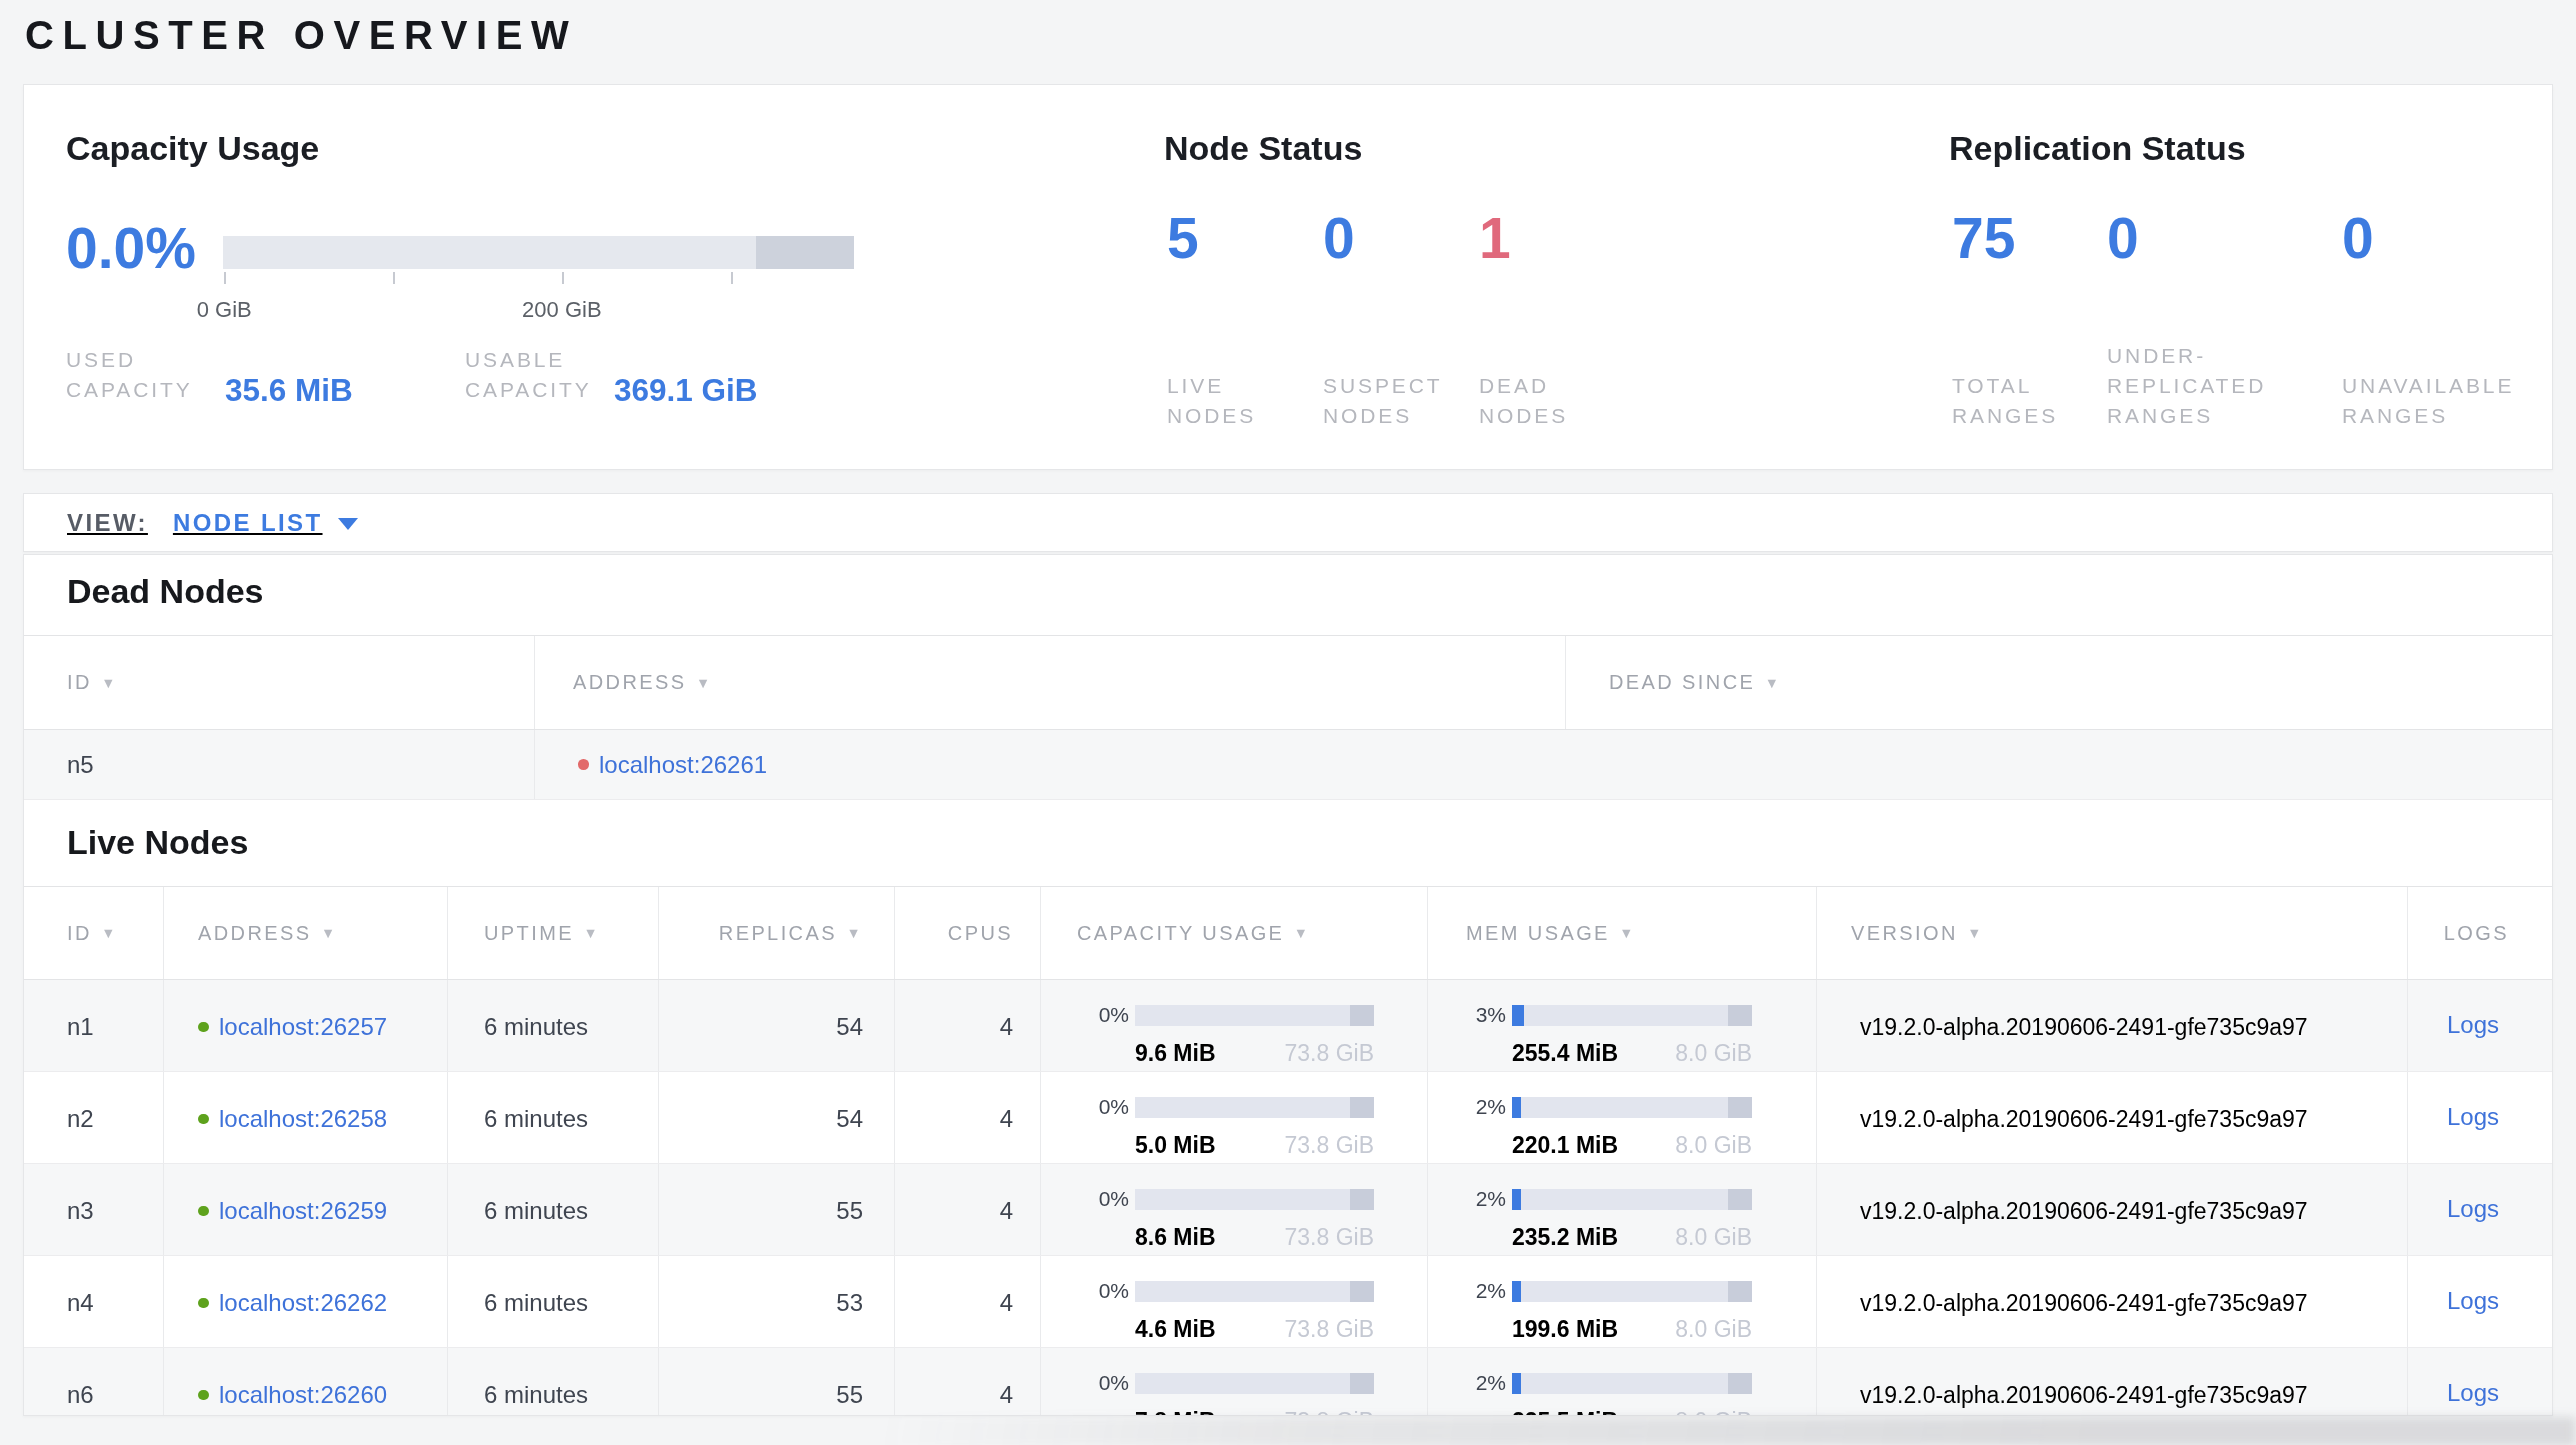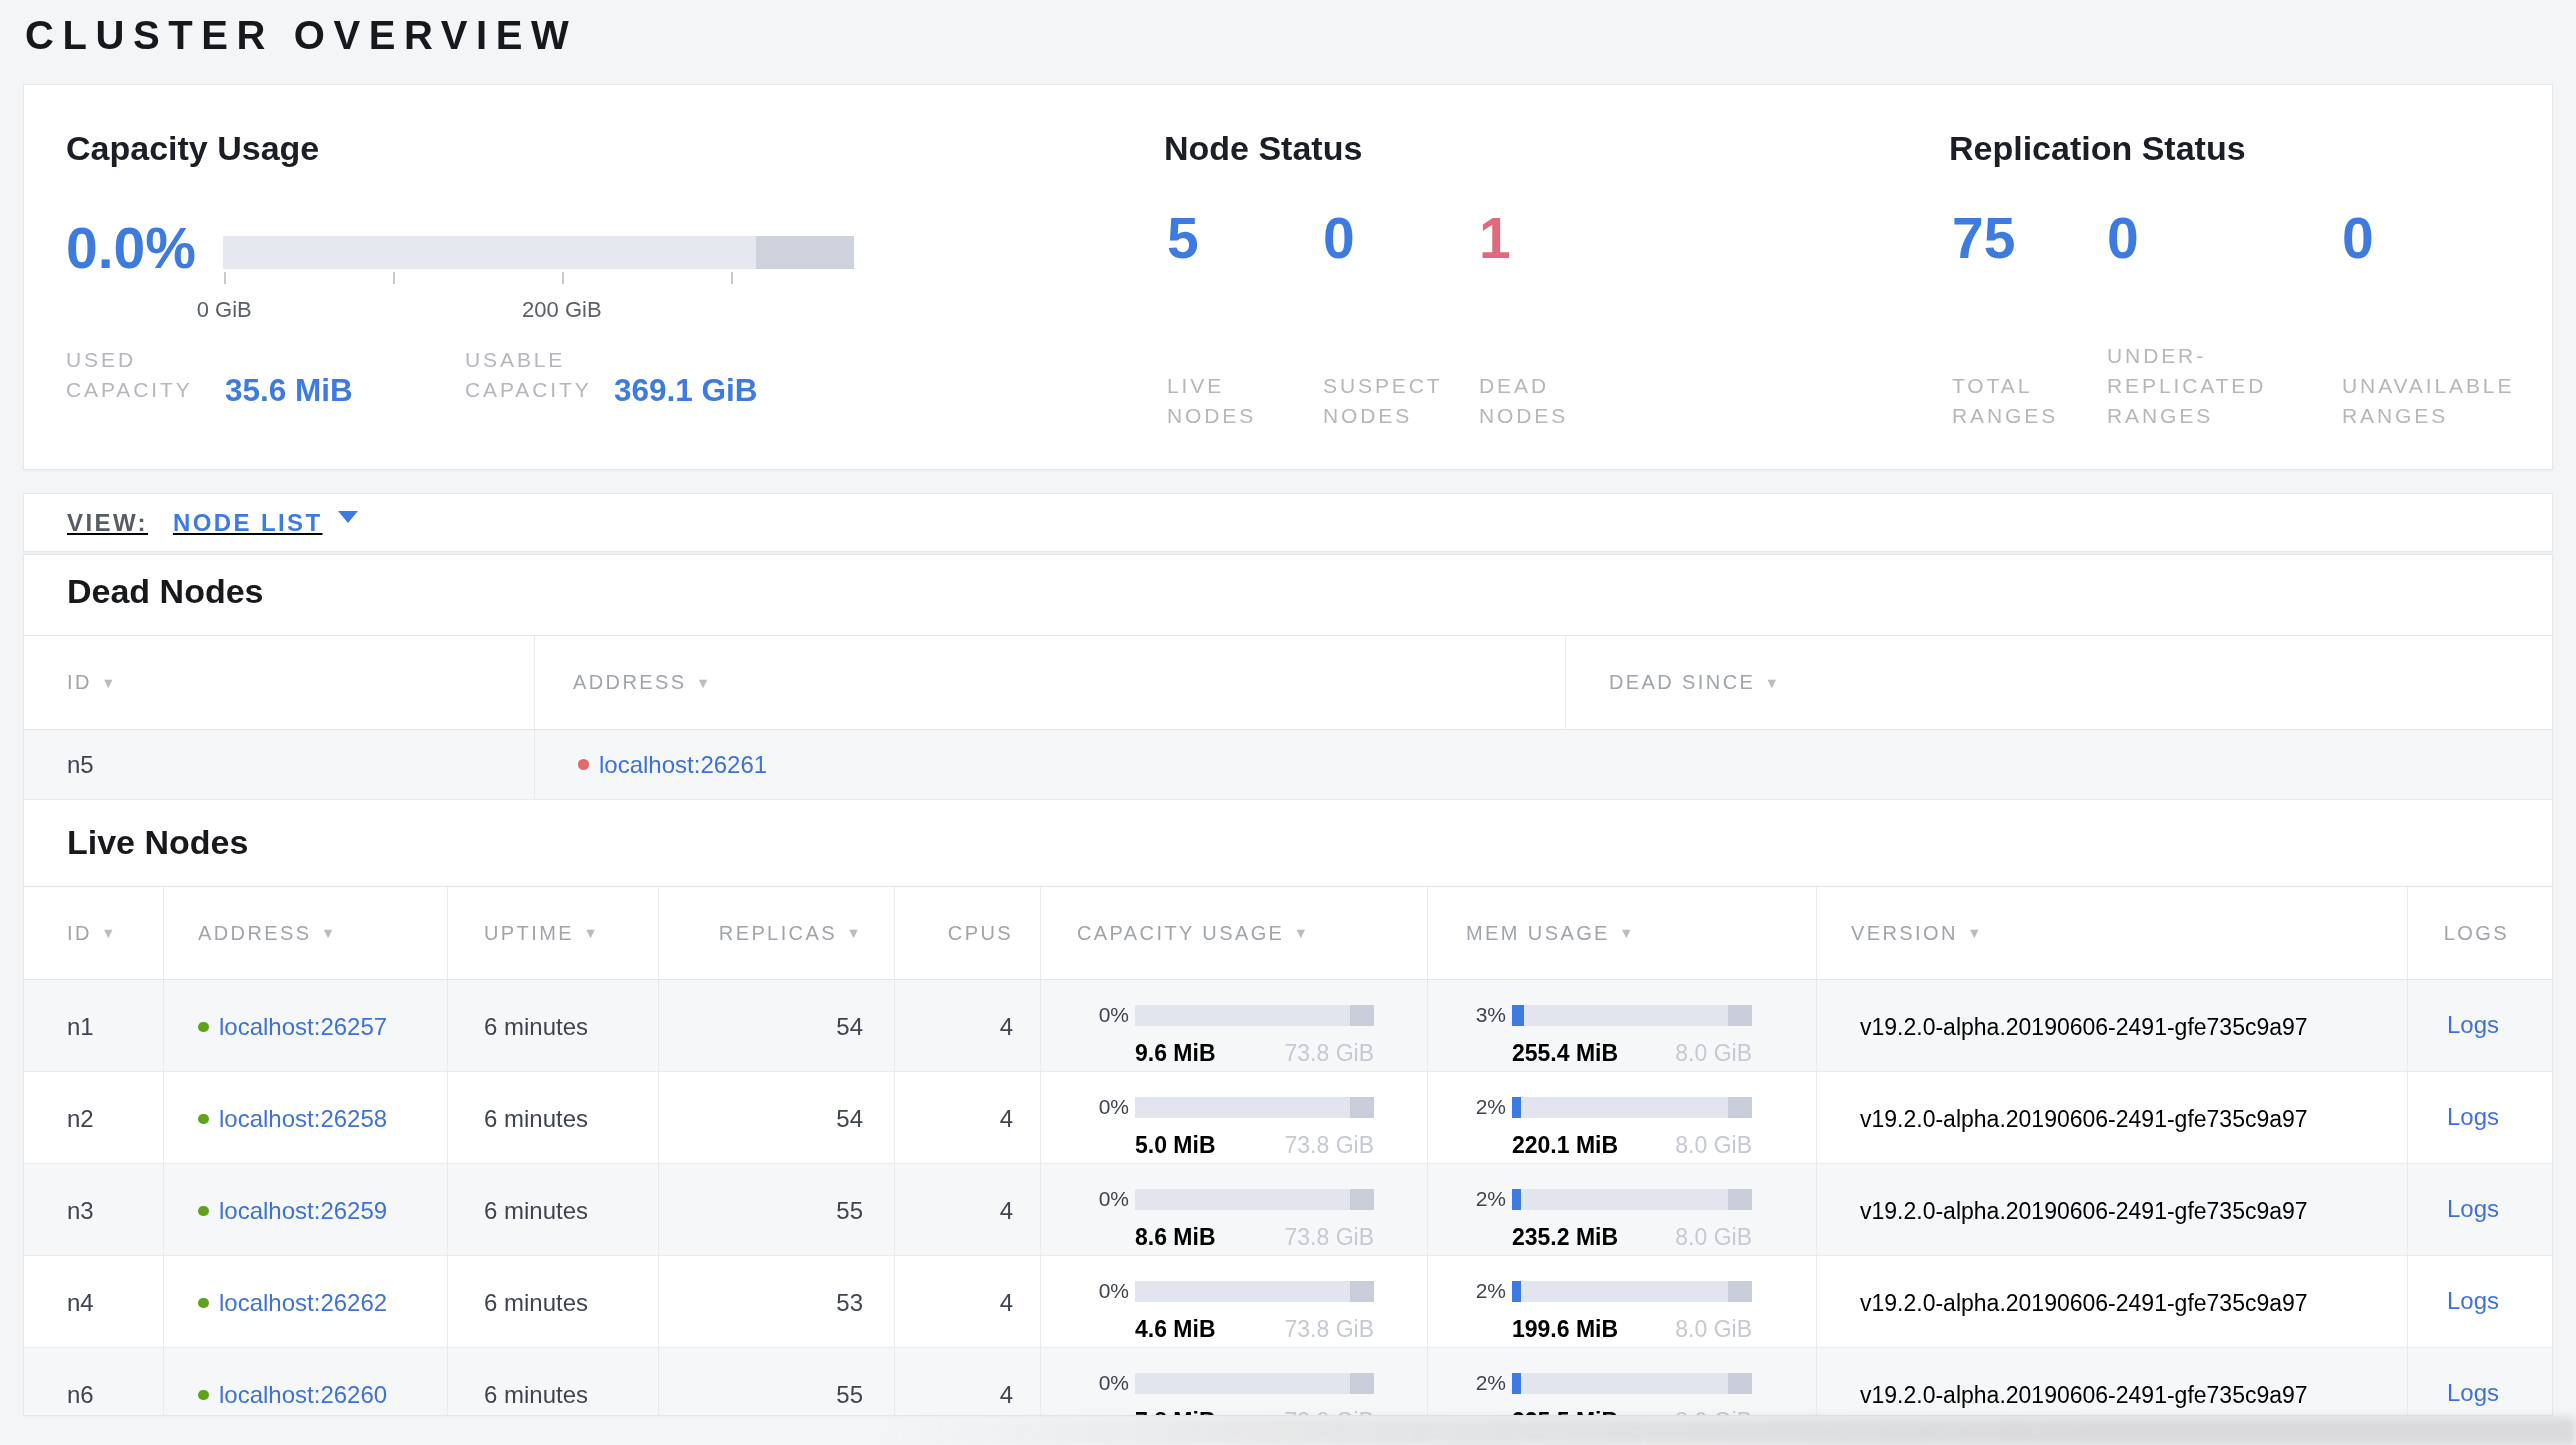--- a/index.html
+++ b/index.html
@@ -34,21 +34,21 @@
   .cap-stat-value { font-size:31.5px; font-weight:600; color:#3d7be0; line-height:34px; margin-bottom:-1.9px; }
 
   
   .stat-col { position:absolute; top:124px; height:222px; display:flex; flex-direction:column;
     justify-content:space-between; }
   .stat-label { font-size:21px; letter-spacing:2.9px; color:#b5b7bd; line-height:30px; white-space:pre-line; }
 
   
   .view-bar { top:493px; height:59px; display:flex; align-items:center; padding-left:43px;text-decoration:underline; }
   .view-label { font-size:24px; letter-spacing:2.4px; color:#575c66; font-weight:600; }
-  .view-select { display:flex; align-items:flex-start; margin-left:25px; cursor:pointer; }
+  .view-select { display:flex; align-items:center; margin-left:25px; cursor:pointer; }
   .view-value { font-size:24px; letter-spacing:2.4px; color:#3d7be0; font-weight:600; }
   .caret-down { width:0; height:0; border-left:10.5px solid transparent; border-right:10.5px solid transparent;
     border-top:12.4px solid #3d7be0; margin-left:15.3px; margin-top:2.9px; }
 
   
   .main-panel { top:554px; height:862px; overflow:hidden; }
   .table-heading { font-size:34px; font-weight:700; color:#17191d; padding-left:43px; }
   .dead-heading { padding-top:17px; }
   .live-heading { padding-top:23px; }
 

